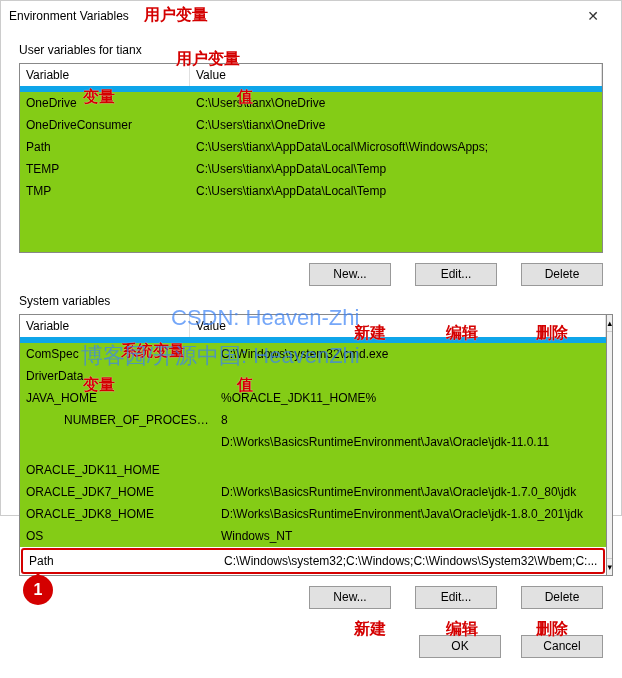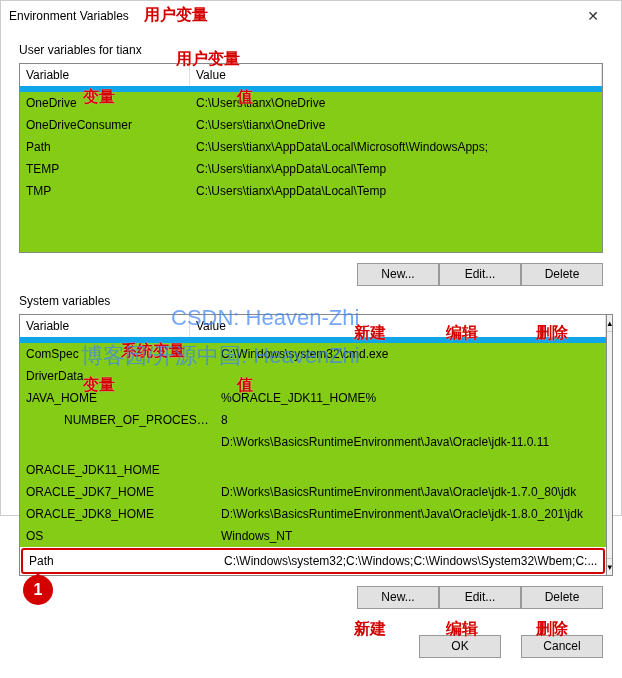--- a/index.html
+++ b/index.html
@@ -19,21 +19,21 @@
 .col-var { width: 170px; flex-shrink: 0; }
 .col-val { flex: 1; }
 .user-body { height: 160px; }
 .sys-wrap { display: flex; margin-bottom: 10px; }
 .sys-lv { flex: 1; border: 1px solid #888; }
 .sys-body { }
 .sys-scroll { width: 17px; border: 1px solid #888; border-left: none; background: #f0f0f0; display: flex; flex-direction: column; }
 .sys-scroll .arrow { height: 17px; text-align: center; font-size: 9px; line-height: 17px; background: #f0f0f0; border-bottom: 1px solid #ccc; }
 .sys-scroll .arrow.dn { border-top: 1px solid #ccc; border-bottom: none; margin-top: auto; }
 .sys-row-sel { background: #fff; border: 2px solid #d40000; margin: 1px; border-radius: 3px; }
-.btnrow { display: flex; justify-content: flex-end; gap: 0; margin-bottom: 8px; }
+.btnrow { display: flex; justify-content: flex-end; gap: 24px; margin-bottom: 8px; }
 .btn { width: 82px; height: 23px; border: 1px solid #999; background: #e1e1e1; font-size: 12px; text-align: center; line-height: 21px; cursor: default; }
 .okrow { display: flex; justify-content: flex-end; gap: 20px; padding: 6px 18px; }
 .ann { position: absolute; color: #d40000; font-weight: bold; font-size: 16px; font-family: "Microsoft YaHei", sans-serif; pointer-events: none; text-shadow: 0 0 1px #fff; }
 .marker { position: absolute; width: 30px; height: 30px; border-radius: 50%; background: #d40000; color: #fff; font-weight: bold; font-size: 16px; display: flex; align-items: center; justify-content: center; }
 .marker::before { content: ""; position: absolute; top: -8px; left: 50%; transform: translateX(-50%); border: 6px solid transparent; border-bottom-color: #d40000; }
 .wm { position: absolute; color: #3b82f6; font-size: 22px; font-weight: 500; pointer-events: none; opacity: 0.7; }
 </style>
 </head>
 <body>
 

